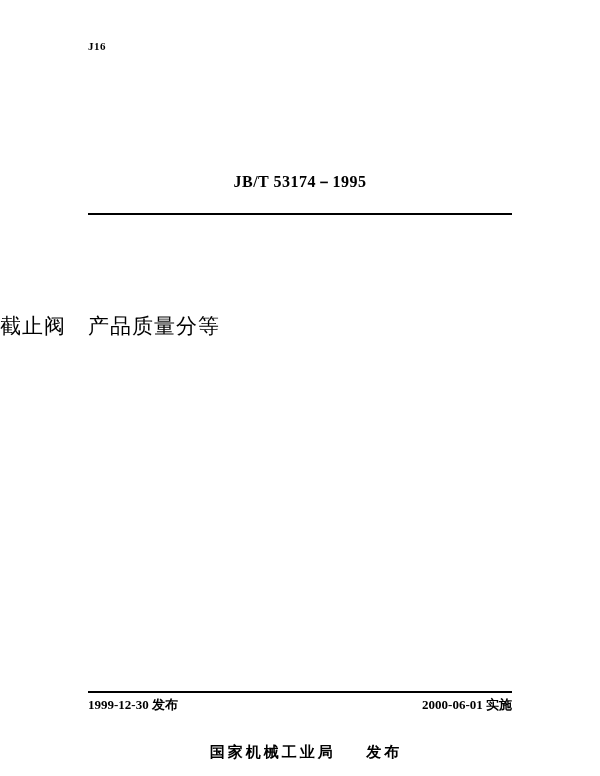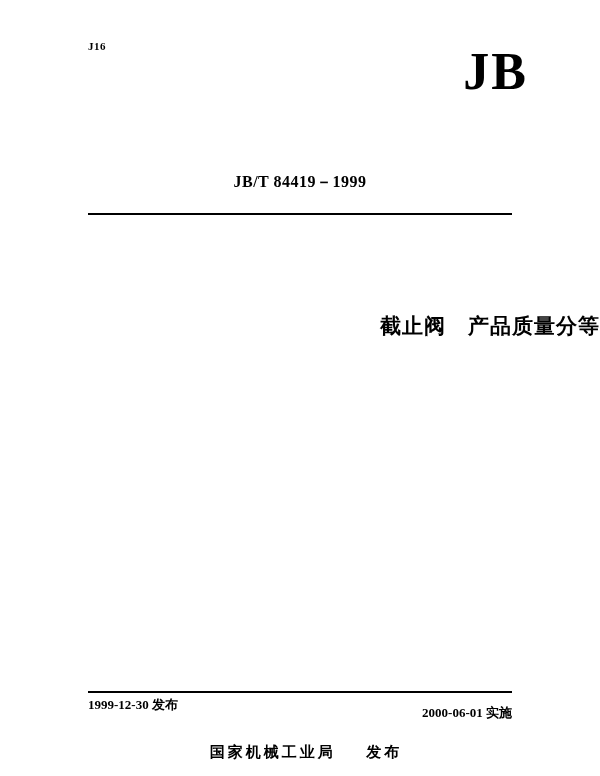--- a/index.html
+++ b/index.html
@@ -69,23 +69,23 @@
     width: 424px;
     top: 201px;
     height: 2px;
     background: #000000;
   }
   .doc-title {
     position: absolute;
     left: 0;
     right: 0;
     top: 300px;
-    text-align: right;
+    text-align: left;
     font-family: "DejaVu Sans", sans-serif;
-    font-weight: bold;
+    font-weight: normal;
     font-size: 21px;
     letter-spacing: 1px;
   }
   .doc-subtitle {
     position: absolute;
     left: 0;
     right: 0;
     top: 340px;
     text-align: center;
     font-family: "DejaVu Sans", sans-serif;
@@ -114,21 +114,20 @@
     font-size: 13px;
   }
   .effective-date {
     position: absolute;
     right: 88px;
     top: 684px;
     font-family: "Liberation Serif", serif;
     font-weight: bold;
     font-size: 13px;
     text-align: right;
-    margin-top: 8px;
   }
   .effective-date .cn {
     font-family: "DejaVu Sans", sans-serif;
     font-size: 13px;
   }
   .publisher {
     position: absolute;
     left: 0;
     right: 0;
     top: 731px;
@@ -144,24 +143,23 @@
     width: 14px;
   }
 </style>
 </head>
 <body>
 
 <div class="page">
 
   <div class="classification">J16</div>
 
-  <div class="jb-logo">JB</div>
 
 
-  <div class="std-number">JB/T 84419－1999</div>
+  <div class="std-number">JB/T 53174－1995</div>
 
   <div class="rule-top"></div>
 
   <div class="doc-title">截止阀　产品质量分等</div>
 
 
   <div class="rule-bottom"></div>
 
   <div class="issue-date">
     <span>1999-12-30</span>

